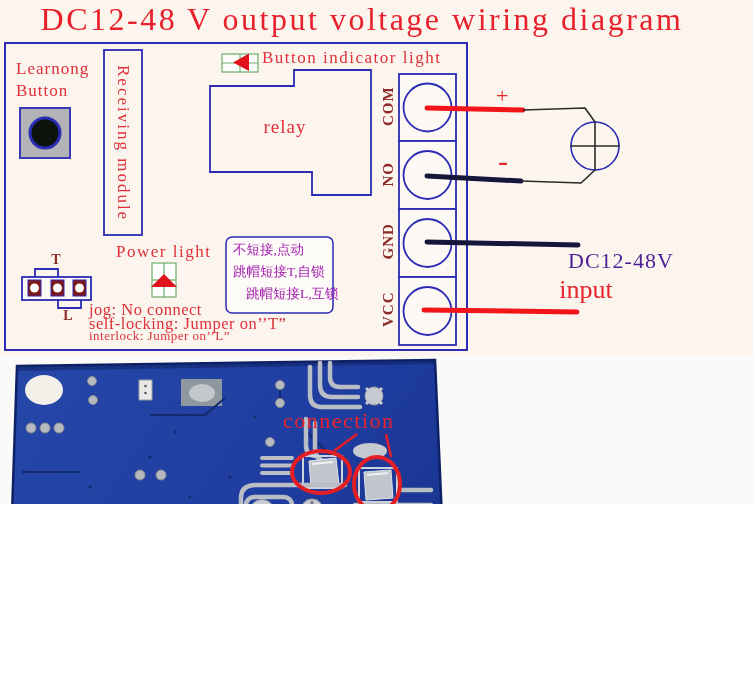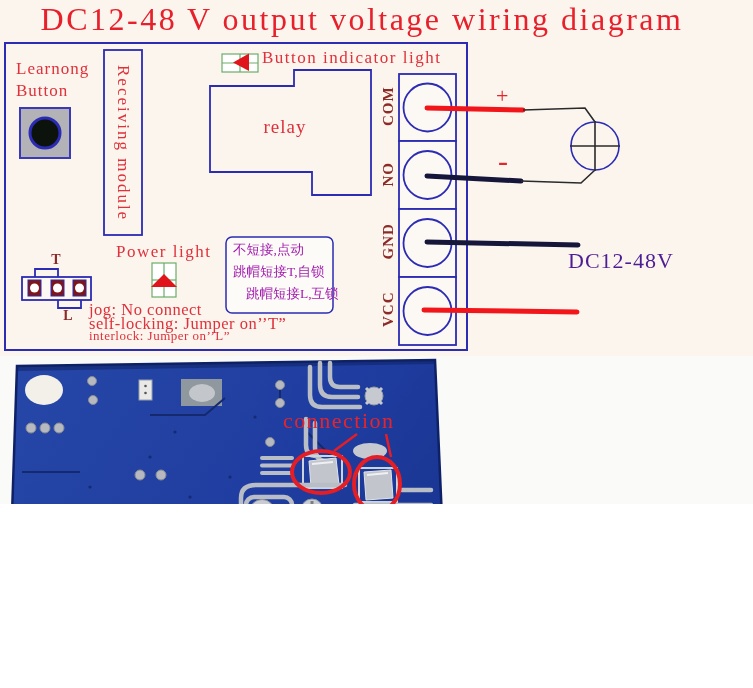--- a/index.html
+++ b/index.html
@@ -282,15 +282,16 @@
 
   <div class="lbl maroon rot-ccw" style="left:358px;top:98px;width:60px;font-size:15px;letter-spacing:1px;">COM</div>
   <div class="lbl maroon rot-ccw" style="left:358px;top:166px;width:60px;font-size:15px;letter-spacing:1px;">NO</div>
   <div class="lbl maroon rot-ccw" style="left:358px;top:233px;width:60px;font-size:15px;letter-spacing:1px;">GND</div>
   <div class="lbl maroon rot-ccw" style="left:358px;top:301px;width:60px;font-size:15px;letter-spacing:1px;">VCC</div>
 
   <div class="lbl" style="left:496px;top:84px;font-size:22px;color:#e5242b;">+</div>
   <div class="lbl" style="left:498px;top:144px;font-size:30px;color:#e5242b;">-</div>
 
   <div class="lbl" style="left:524px;top:249px;font-size:22px;letter-spacing:1px;color:#4c1d95;margin-left:44px;">DC12-48V</div>
+  <div class="lbl ctr" style="left:524px;top:276px;width:124px;font-size:26px;color:#e5242b;">input</div>
 
   <div class="lbl" style="left:283px;top:409px;font-size:22px;letter-spacing:1.5px;color:#e8232b;">connection</div>
 </div>
 
 </body></html>

